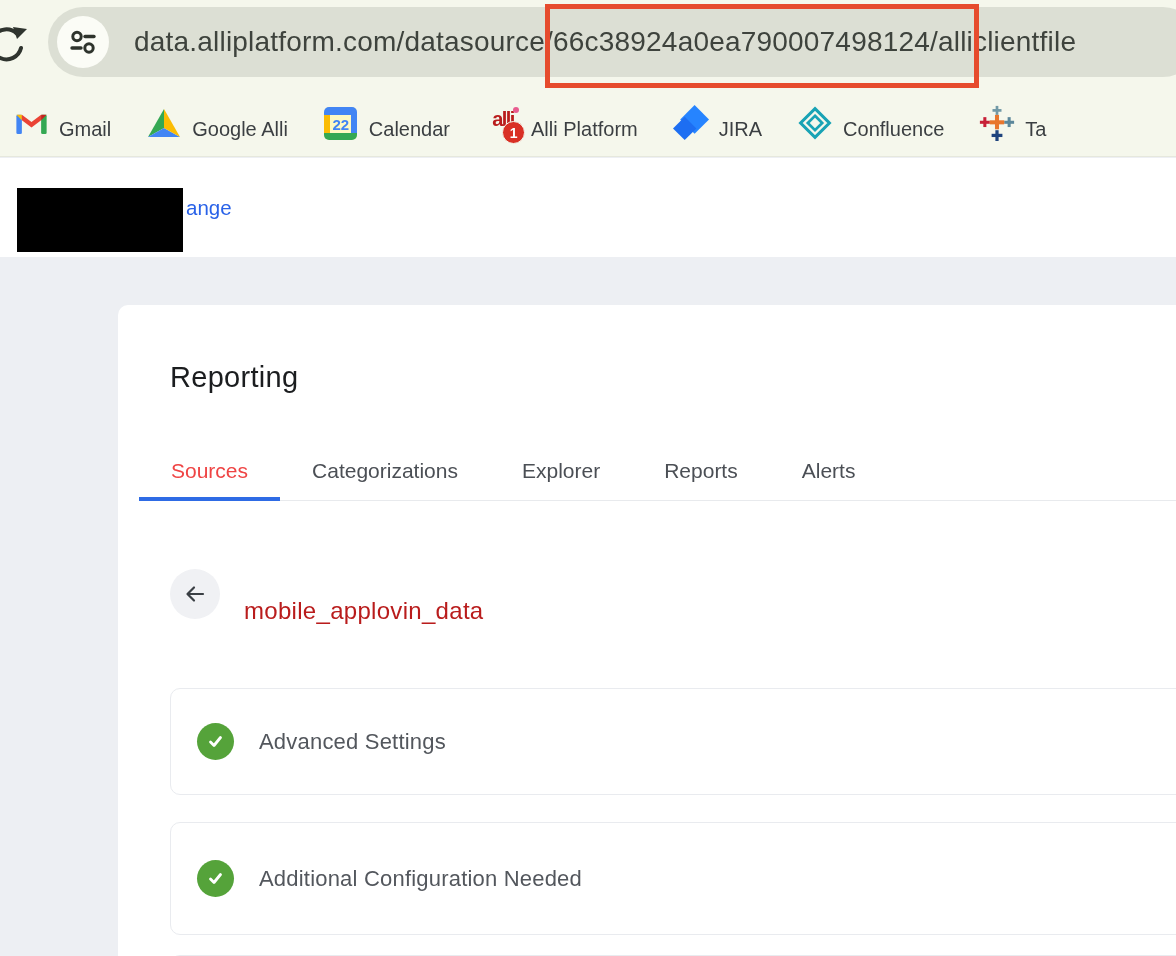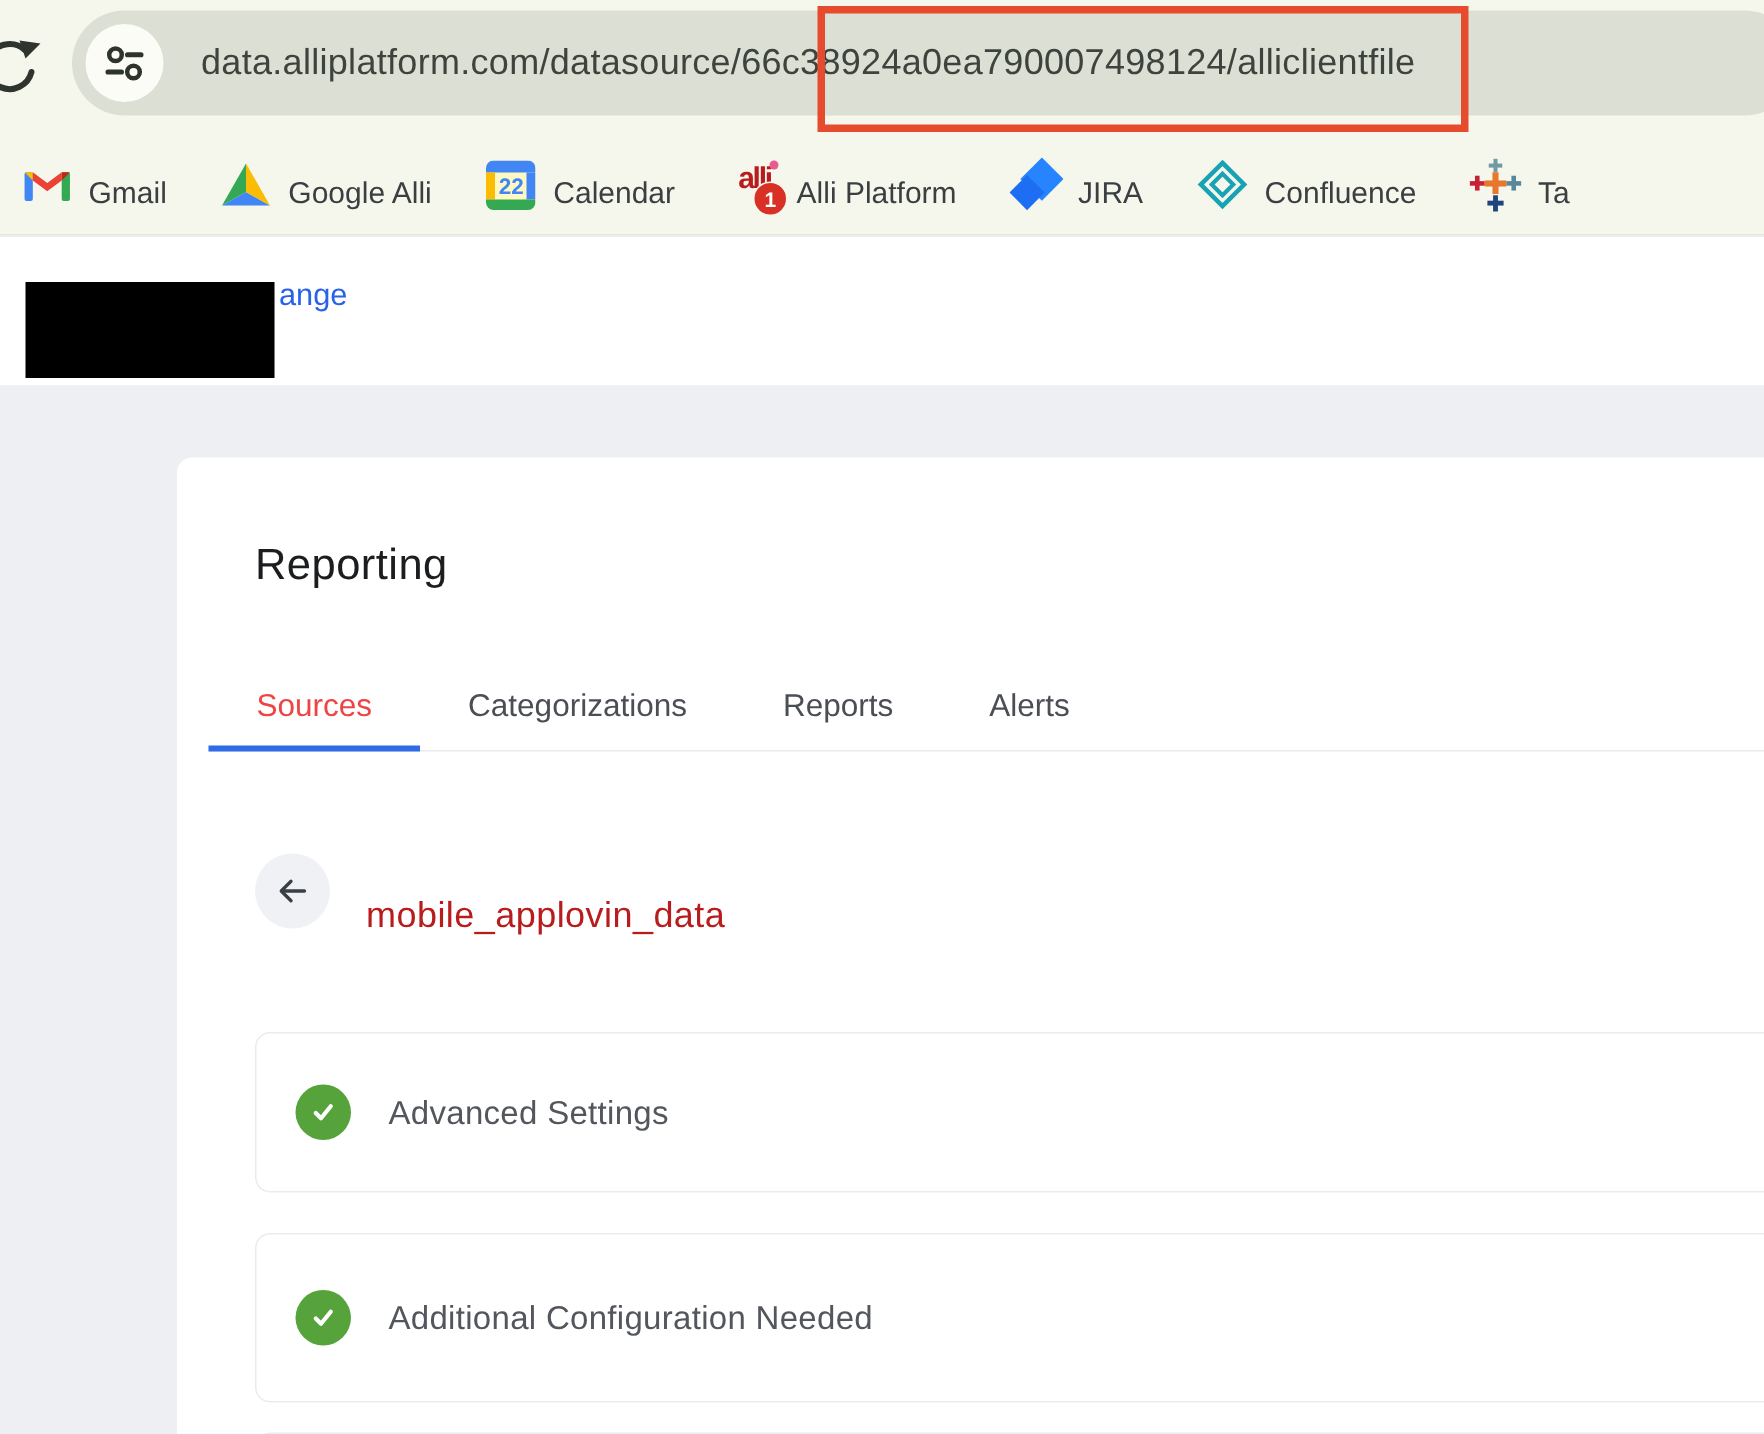--- a/index.html
+++ b/index.html
@@ -5,21 +5,21 @@
   * { margin:0; padding:0; box-sizing:border-box; }
   html,body { width:1176px; height:956px; overflow:hidden; }
   body { font-family:"Liberation Sans", sans-serif; background:#edeff3; position:relative; }
 
   
   .chrome { position:absolute; top:0; left:0; width:1176px; height:157px; background:#f5f7ec; border-bottom:1px solid #e6e8dd; }
   .url-row { position:relative; height:90px; }
   .refresh-wrap { position:absolute; left:-17px; top:21px; width:48px; height:48px; }
   .url-pill { position:absolute; left:48px; top:7px; width:1150px; height:70px; border-radius:35px; background:#dcdfd4; display:flex; align-items:center; }
   .pill-circle { width:52px; height:52px; border-radius:50%; background:#fbfcf6; margin-left:9px; display:flex; align-items:center; justify-content:center; flex-shrink:0; }
-  .url-text { margin-left:25px; font-size:24px; color:#3e433d; white-space:nowrap; letter-spacing:.2px; }
+  .url-text { margin-left:25px; font-size:28px; color:#3e433d; white-space:nowrap; letter-spacing:.2px; }
   .red-annotation { position:absolute; left:545px; top:4px; width:434px; height:84px; border:5px solid #e64b2d; z-index:6; }
 
   .bookmarks-bar { position:absolute; top:90px; left:0; width:1300px; height:66px; display:flex; align-items:center; padding-left:13px; gap:35px; }
   .bookmark { display:flex; align-items:flex-end; gap:10px; font-size:20px; color:#3b3f42; flex-shrink:0; cursor:pointer; }
   .bm-icon { width:36px; height:36px; display:flex; align-items:center; justify-content:center; position:relative; flex-shrink:0; }
 
   
   .cal { width:33px; height:33px; background:#fef9c3; border-radius:5px; position:relative; overflow:hidden; }
   .cal .t { position:absolute; top:0; left:0; right:0; height:8px; background:#4285f4; }
   .cal .l { position:absolute; top:8px; left:0; width:6px; bottom:7px; background:#fbbc04; }
@@ -28,21 +28,21 @@
   .cal .num { position:absolute; top:9px; left:0; right:0; bottom:6px; display:flex; align-items:center; justify-content:center; color:#4285f4; font-size:15px; font-weight:bold; }
 
   
   .alli-word { color:#b91c1c; font-weight:bold; font-size:20px; letter-spacing:-1.5px; position:relative; top:-4px; }
   .alli-dot { position:absolute; top:2px; right:2px; width:6px; height:6px; border-radius:50%; background:#e85c8f; }
   .alli-badge { position:absolute; right:-4px; bottom:-3px; width:23px; height:23px; border-radius:50%; background:#d93025; color:#fff; font-size:14px; font-weight:bold; display:flex; align-items:center; justify-content:center; border:1.5px solid #f5f7ec; }
 
   
   .page-white-top { position:absolute; top:158px; left:0; width:1176px; height:99px; background:#fff; }
   .redaction { position:absolute; left:17px; top:188px; width:166px; height:64px; background:#000; }
-  .partial-link { position:absolute; left:186px; top:185px; font-size:20.5px; color:#2962e8; cursor:pointer; }
+  .partial-link { position:absolute; left:186px; top:196px; font-size:20.5px; color:#2962e8; cursor:pointer; }
 
   .content-bg { position:absolute; top:257px; left:0; width:1176px; height:699px; background:#edeff3; }
   .main-panel { position:absolute; left:118px; top:305px; width:1120px; height:700px; background:#fff; border-top-left-radius:10px; }
 
   .page-title { margin:52px 0 0 52px; font-size:29px; font-weight:500; color:#1b1d1f; letter-spacing:.3px; line-height:40px; }
 
   .tabs { margin:48px 0 0 21px; display:flex; position:relative; height:56px; }
   .tabs::after { content:""; position:absolute; left:0; right:0; bottom:0; height:1px; background:#e8eaed; }
   .tab { padding:0 32px; display:flex; align-items:center; font-size:21px; color:#4b4f55; cursor:pointer; border-bottom:4px solid transparent; position:relative; }
   .tab.active { color:#ef4444; border-bottom-color:#2e6be5; z-index:1; }
@@ -188,20 +188,21 @@
 <a class="partial-link">ange</a>
 
 <div class="content-bg"></div>
 
 <div class="main-panel">
   <h1 class="page-title">Reporting</h1>
 
   <div class="tabs">
     <div class="tab active">Sources</div>
     <div class="tab">Categorizations</div>
+    <div class="tab">Explorer</div>
     <div class="tab">Reports</div>
     <div class="tab">Alerts</div>
   </div>
 
   <div class="back-row">
     <div class="back-btn">
       <svg width="26" height="26" viewBox="0 0 26 26">
         <line x1="6" y1="13" x2="21" y2="13" stroke="#3a3f44" stroke-width="2.2" stroke-linecap="round"></line>
         <polyline points="12,6.5 5.5,13 12,19.5" fill="none" stroke="#3a3f44" stroke-width="2.2" stroke-linecap="round" stroke-linejoin="round"></polyline>
       </svg>

